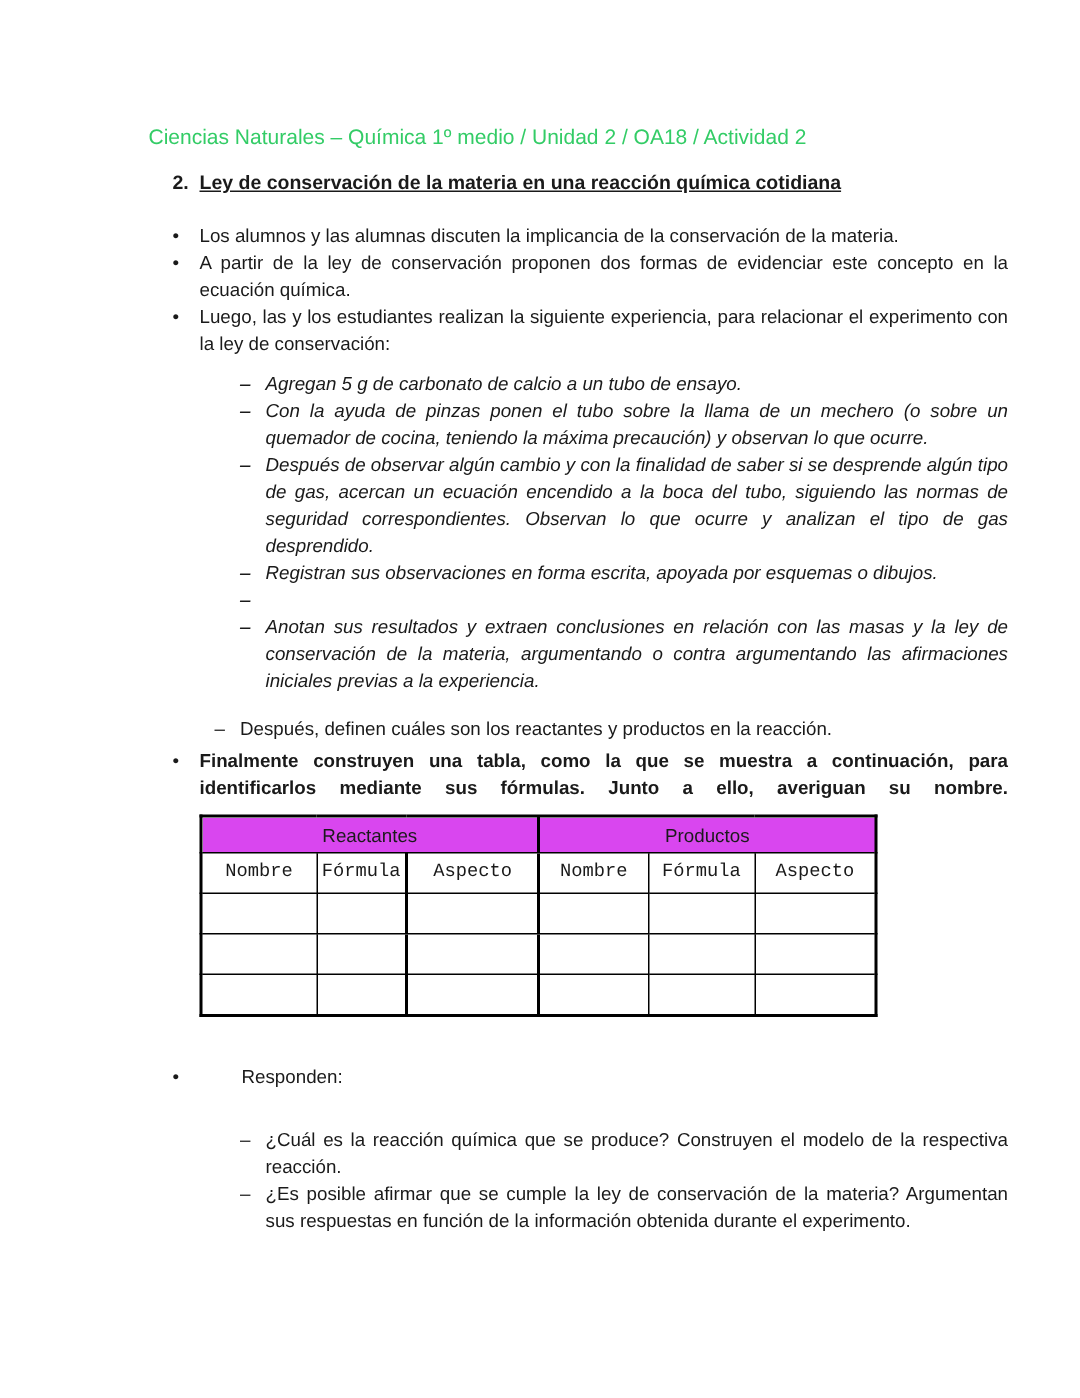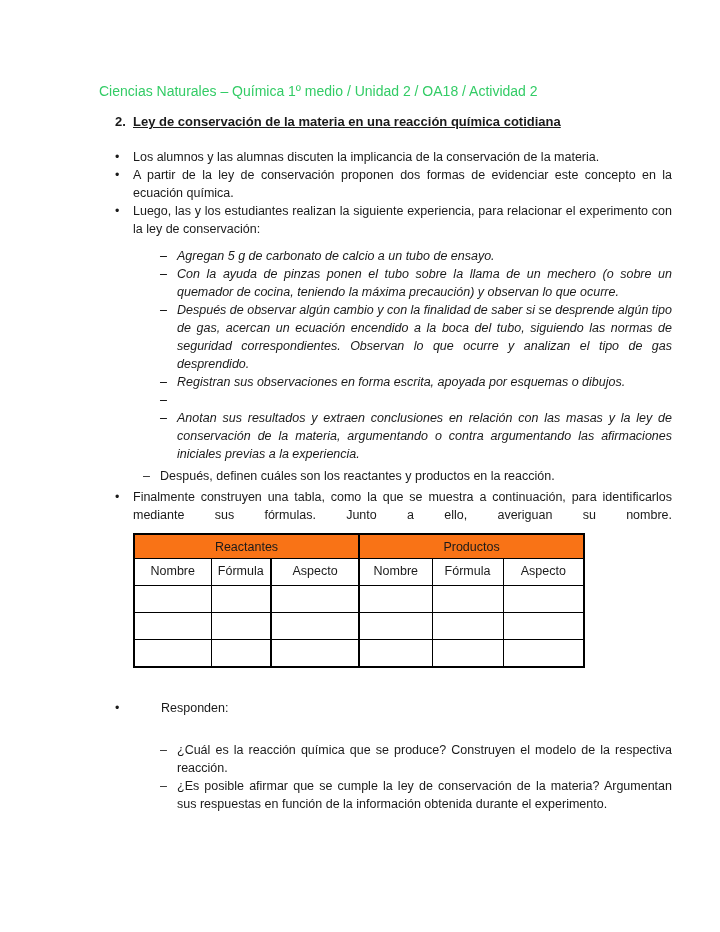--- a/index.html
+++ b/index.html
@@ -27,32 +27,32 @@
     margin-top: 13px;
     font-weight: bold;
     font-size: 13px;
   }
   .heading .num { flex: 0 0 18px; margin-left: 16px; }
   .heading .txt { flex: 1; text-decoration: underline; }
 
   .li { display: flex; }
   .li .marker { flex: 0 0 18px; }
   .li .text { flex: 1; text-align: justify; }
-  .li .text.full-just { text-align-last: justify; }
+  .li .text.full-just { text-align-last: justify; font-weight: bold; }
 
   .bullet-li .marker { margin-left: 16px; }
   .bullet-li .marker::before { content: "\2022"; }
 
   .dash-li .marker { flex: 0 0 17px; margin-left: 61px; }
   .dash-li .marker::before { content: "\2013"; }
   .dash-li.tight .marker { margin-left: 44px; }
 
   #intro-bullets   { margin-top: 17px; }
   #procedure-list  { margin-top: 9px; font-style: italic; }
-  #define-dash     { margin-top: 4px; }
+  #define-dash     { margin-top: 14px; }
   #finalmente      { margin-top: 3px; }
   #responden       { margin-top: 31px; gap: 28px; }
   #questions       { margin-top: 24px; }
 
   table.exp-table {
     border-collapse: collapse;
     table-layout: fixed;
     margin: 9px 0 0 34px;
     width: 450px;
     border: 2px solid #000;
@@ -60,24 +60,24 @@
     color: #1a1a1a;
   }
   table.exp-table th, table.exp-table td {
     border: 1px solid #000;
     font-weight: normal;
     text-align: center;
     padding: 0;
     overflow: hidden;
   }
   table.exp-table tr.group-row th {
-    background: #f97316;
+    background: #d946ef;
     height: 23px;
   }
-  table.exp-table tr.colhead-row td { height: 23px; vertical-align: top; padding-top: 3px; }
+  table.exp-table tr.colhead-row td { height: 23px; vertical-align: top; padding-top: 3px; font-family: Liberation Mono, monospace; }
   table.exp-table tr.body-row td { height: 26px; }
   table.exp-table .thickL { border-left: 2px solid #000; }
 </style>
 </head>
 <body>
 
 <div class="page">
 
   <div class="doc-title">Ciencias Naturales – Química 1º medio / Unidad 2 / OA18 / Actividad 2</div>
 

